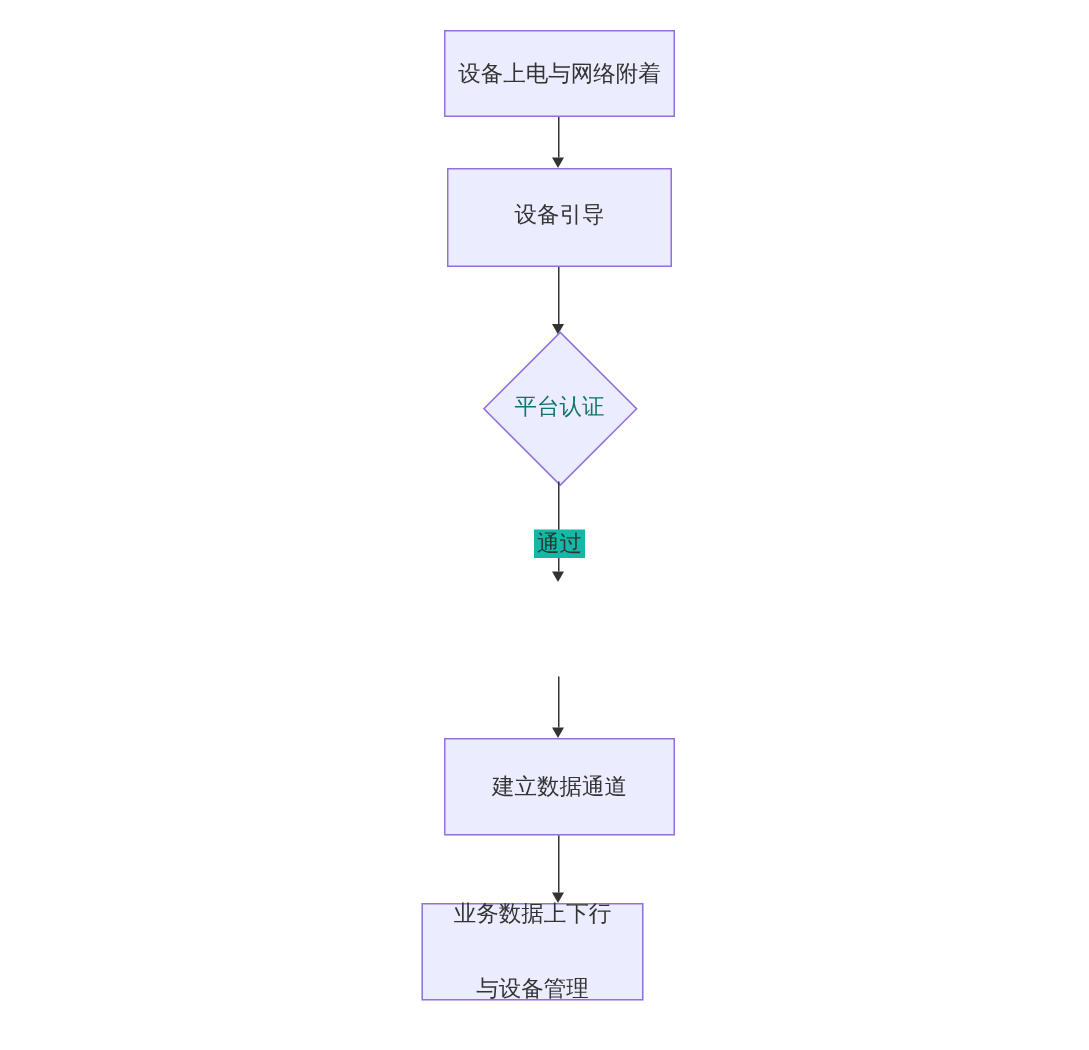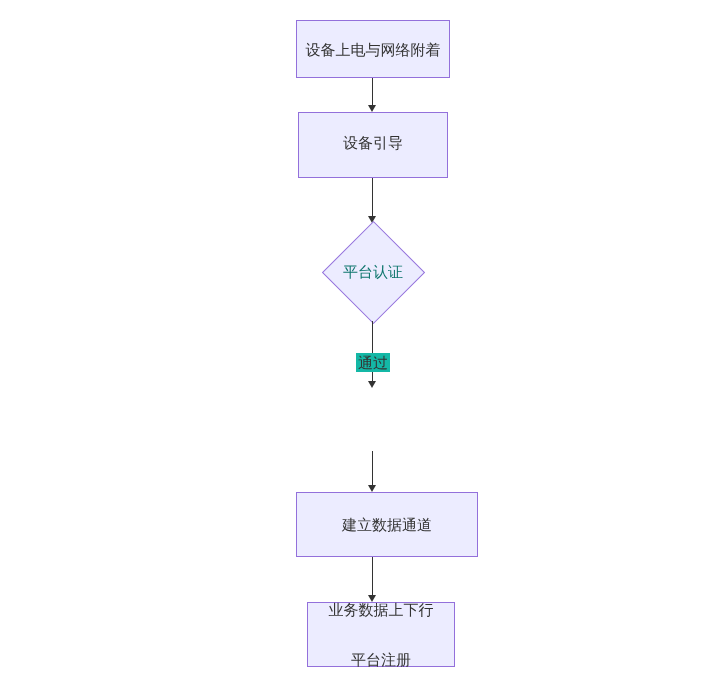--- a/index.html
+++ b/index.html
@@ -26,22 +26,22 @@
     text-align: center;
     display: flex;
     flex-direction: column;
     justify-content: center;
     align-items: center;
     gap: 28px;
   }
   .node-a { left: 296px; top: 20px;  width: 154px; height: 58px; line-height: 21px; }
   .node-b { left: 298px; top: 112px; width: 150px; height: 66px; font-family: Liberation Mono, monospace; }
   .node-d { left: 295px; top: 388px; width: 155px; height: 63px; }
-  .node-e { left: 296px; top: 492px; width: 182px; height: 65px; }
-  .node-f { left: 307px; top: 602px; width: 148px; height: 65px; }
+  .node-e { left: 296px; top: 492px; width: 154px; height: 65px; }
+  .node-f { left: 281px; top: 602px; width: 148px; height: 65px; }
   .diamond-shape {
     position: absolute;
     left: 337px; top: 236px;
     width: 71px; height: 71px;
     background: #ECECFF;
     border: 1px solid #9370DB;
     transform: rotate(45deg);
   }
   .diamond-label {
     position: absolute;
@@ -112,16 +112,16 @@
 
   <div class="node node-e">
     <span class="line">建立数据通道</span>
   </div>
 
   <div class="edge-line" style="top:557px; height:38px;"></div>
   <div class="arrowhead" style="top:595px;"></div>
 
   <div class="node node-f">
     <span class="line">业务数据上下行</span>
-    <span class="line">平台注册</span>
+    <span class="line">与设备管理</span>
   </div>
 
 </div>
 
 </body></html>

